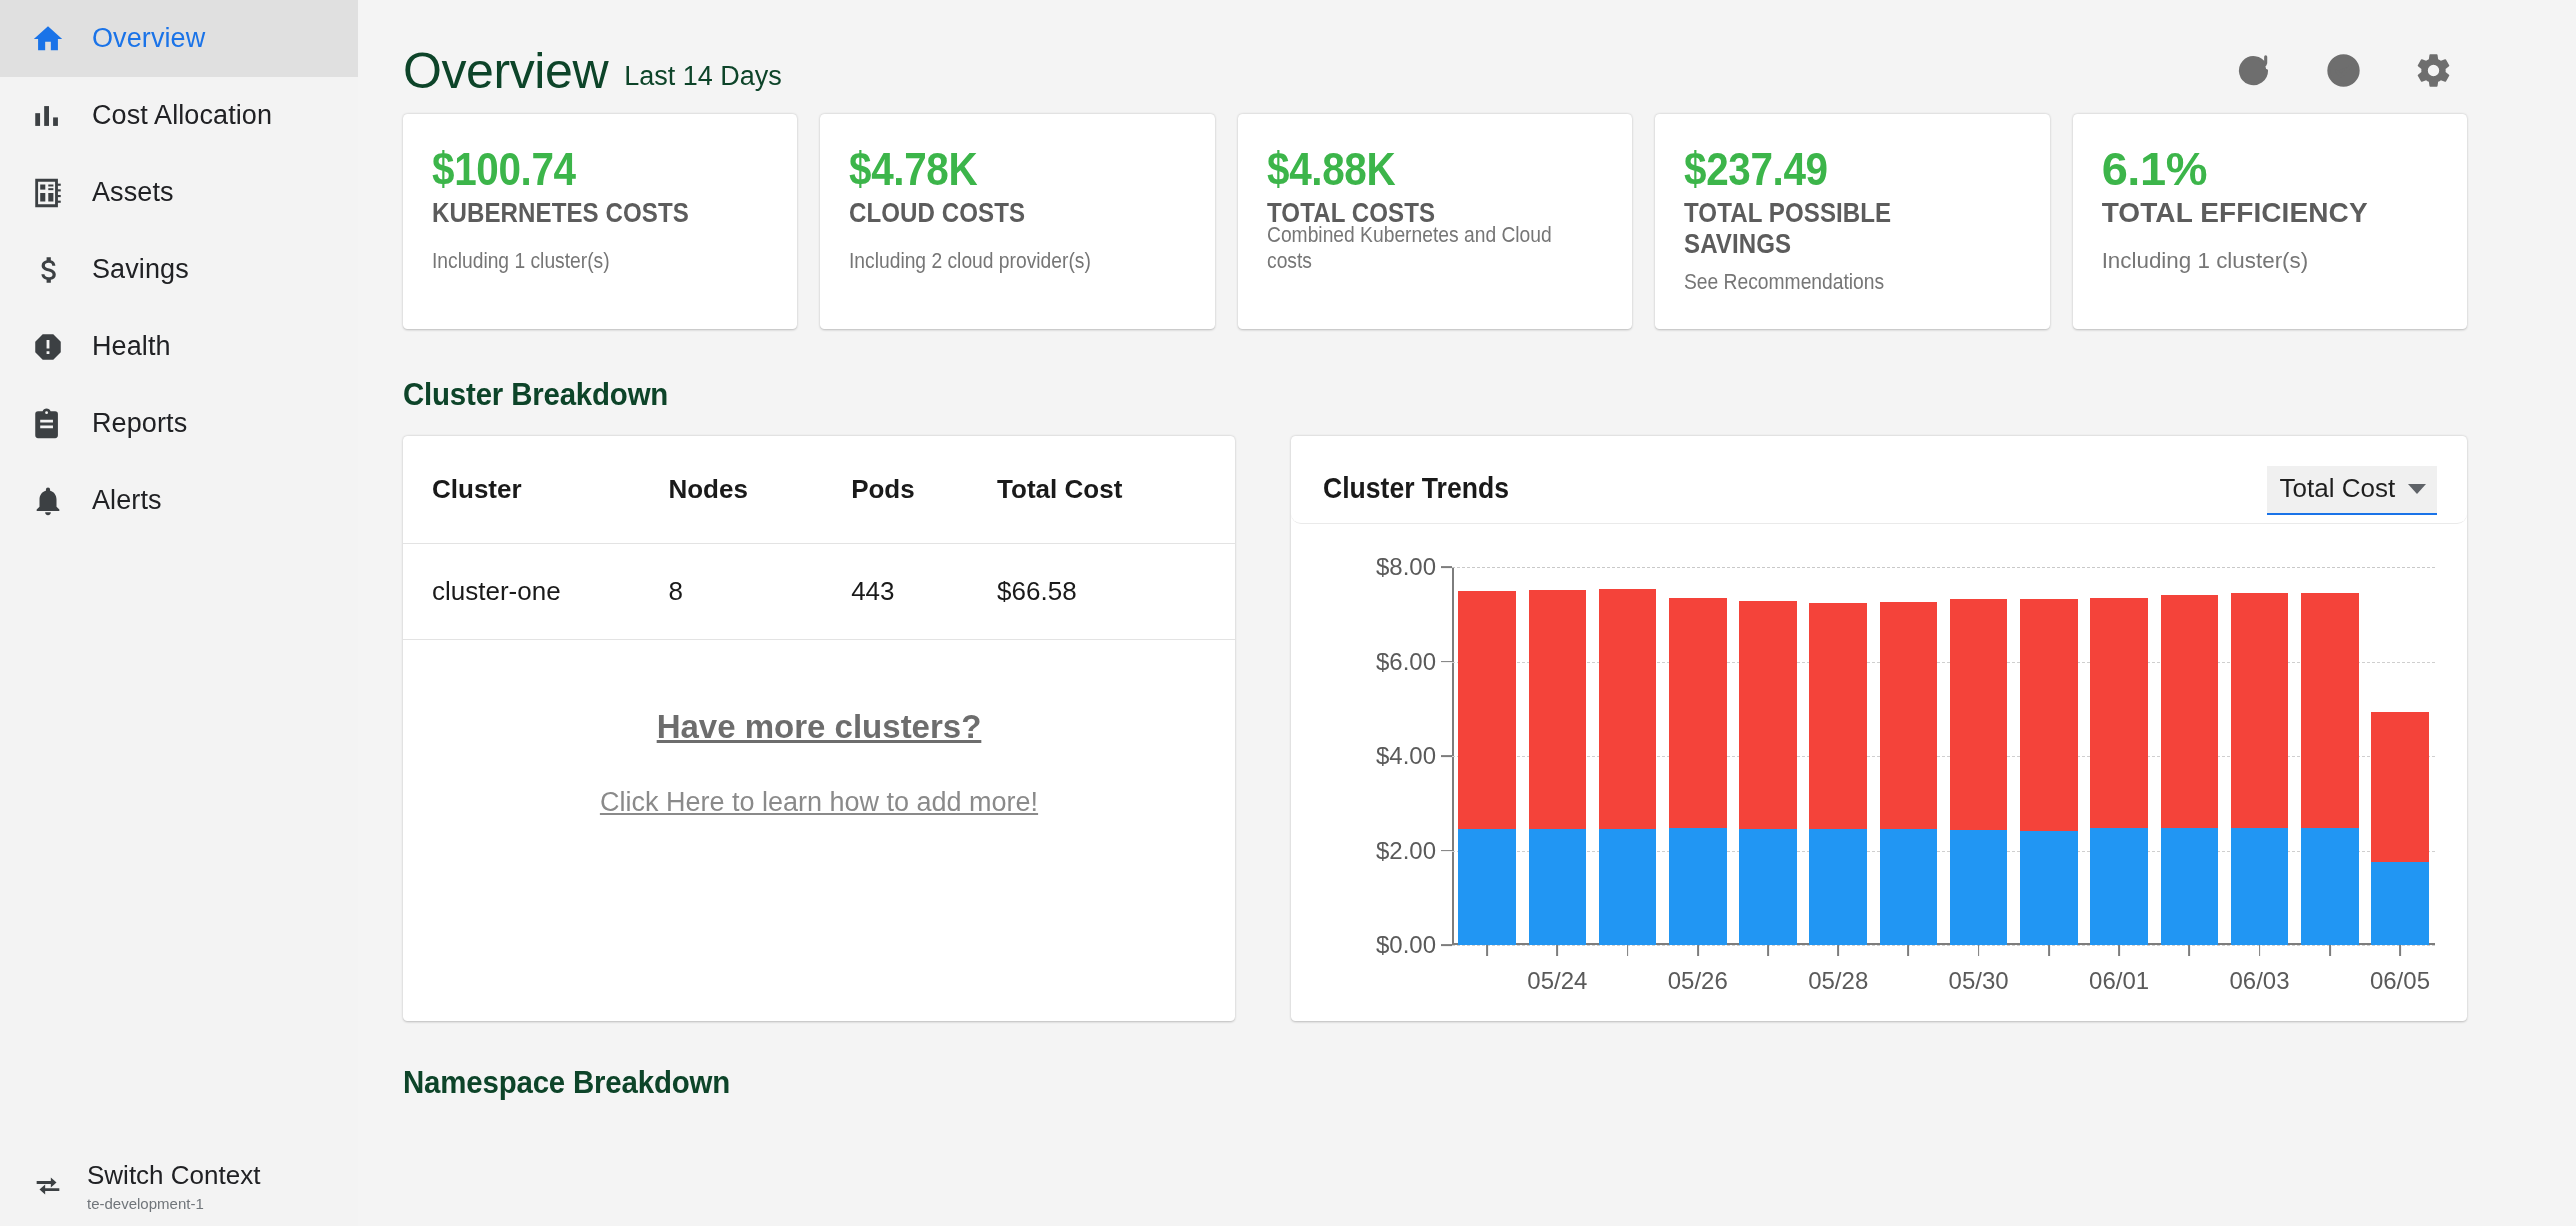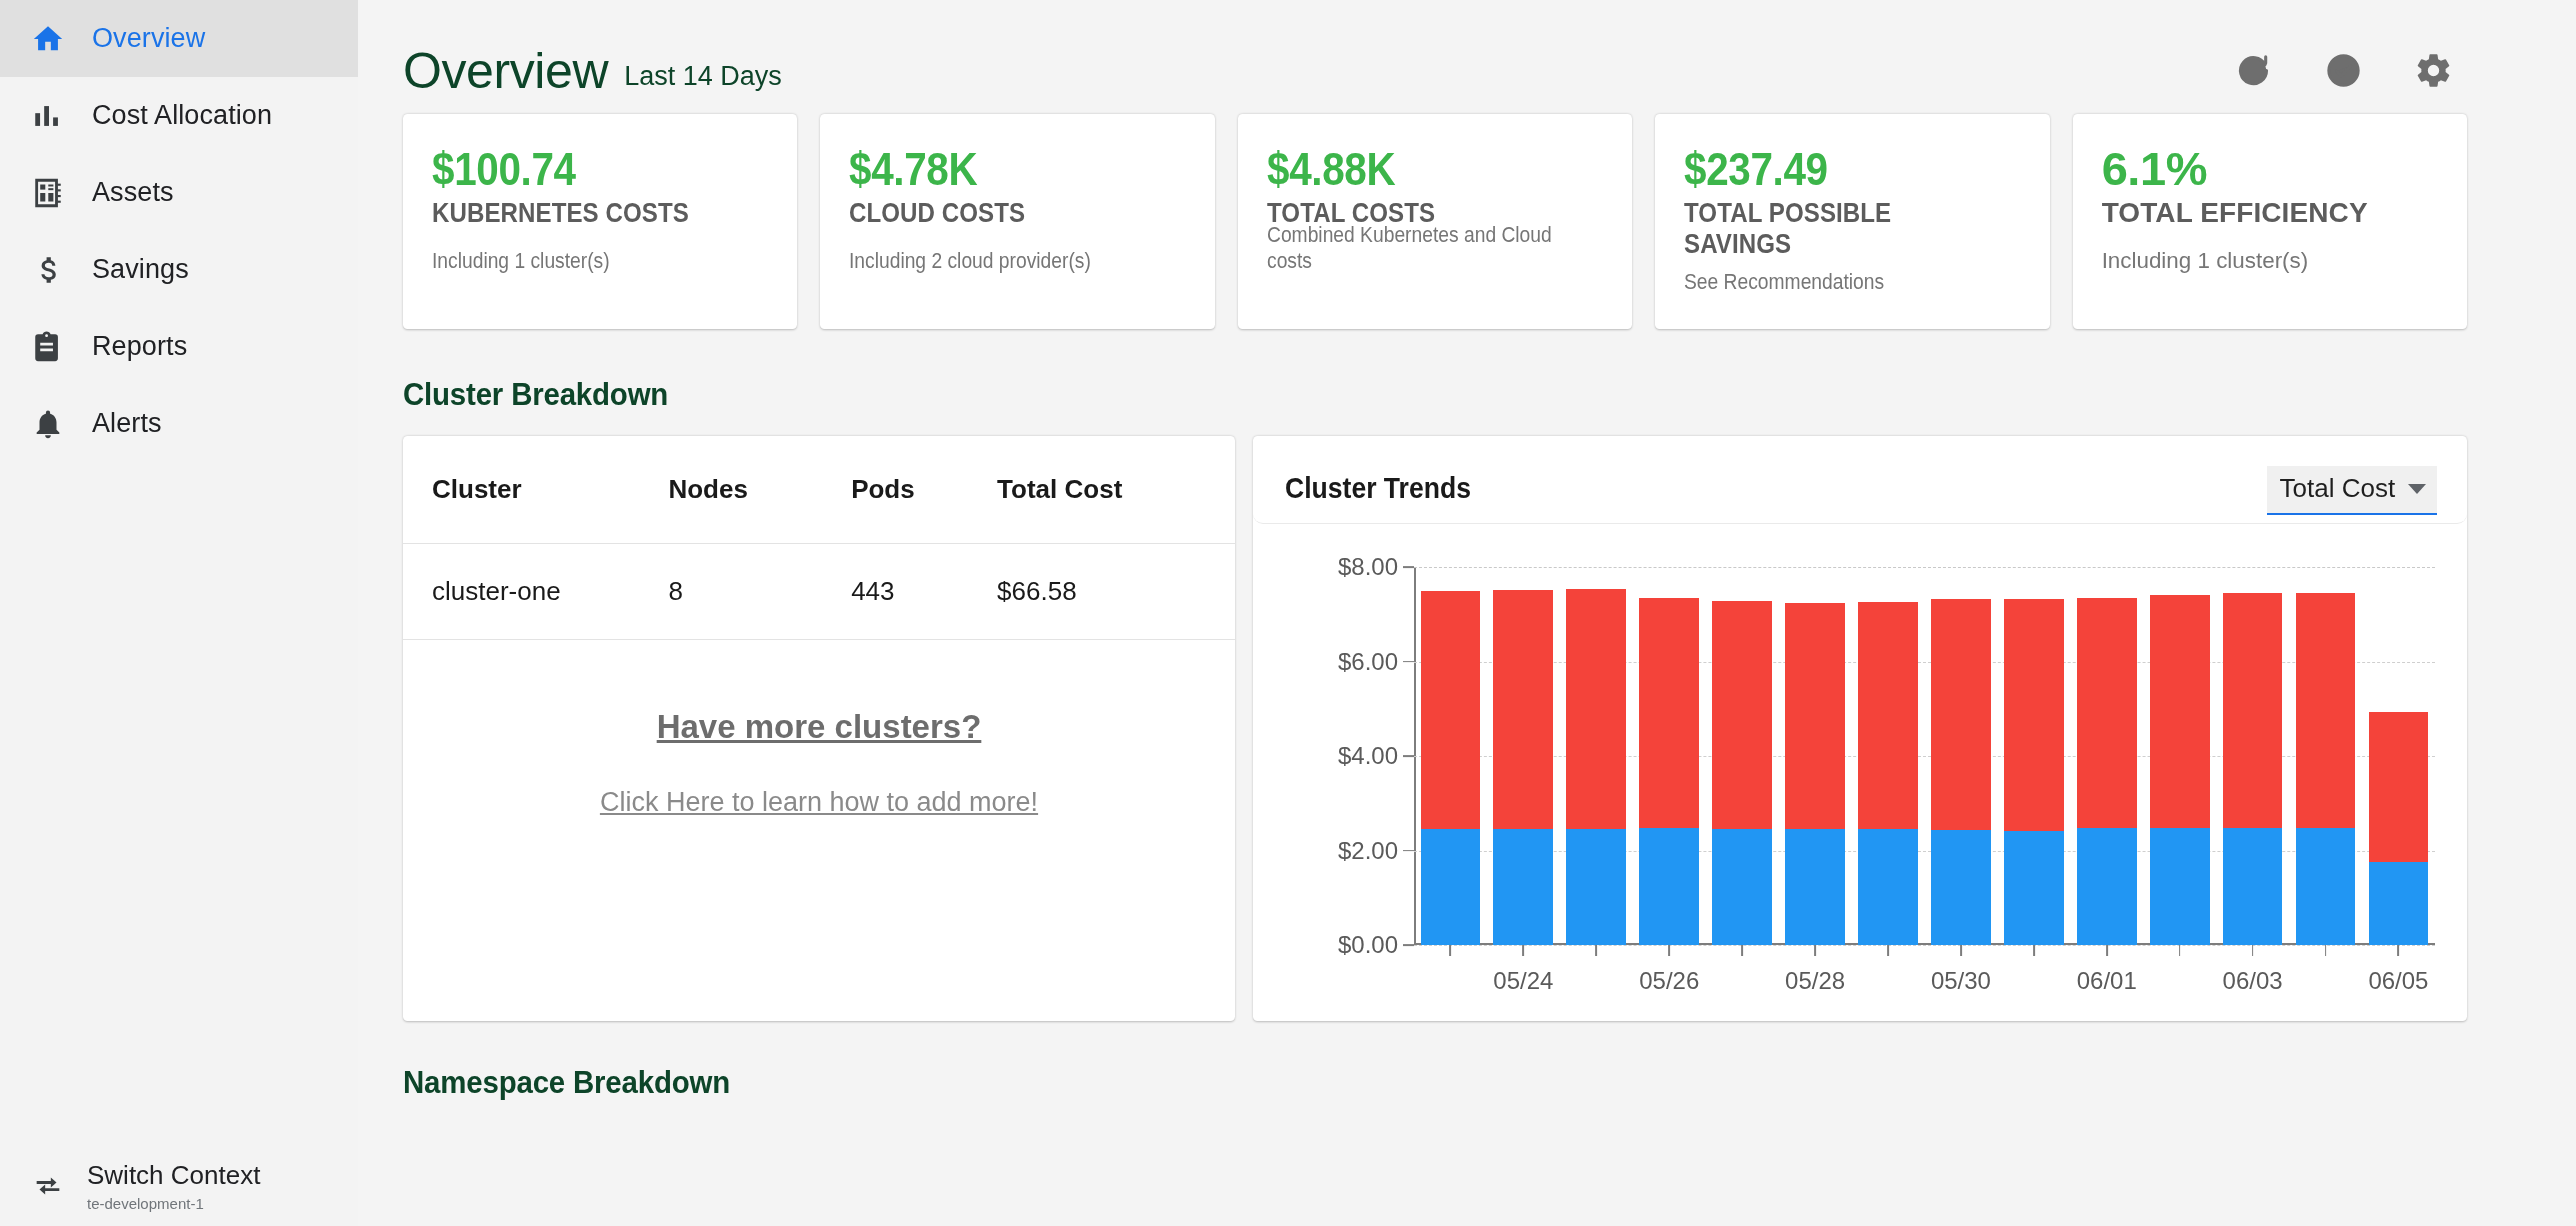--- a/index.html
+++ b/index.html
@@ -169,21 +169,21 @@
     font-weight: bold;
     color: #0d4429;
     margin-top: 47px;
     margin-bottom: 23px;
     letter-spacing: -0.2px;
     transform: scaleX(0.92);
     transform-origin: left center;
   }
 
   
-  .content-row { display: flex; gap: 18px; align-items: flex-end; }
+  .content-row { display: flex; gap: 56px; align-items: flex-end; }
   .card {
     background: #fff;
     border-radius: 4.5px;
     box-shadow: 0 0.9px 2.7px rgba(0,0,0,0.14), 0 0.9px 1.8px rgba(0,0,0,0.10);
   }
   .cluster-card { flex: 0 0 832px; height: 585px; position: relative; overflow: hidden; }
 
   table.cluster-table { width: 100%; border-collapse: collapse; table-layout: fixed; }
   table.cluster-table th {
     text-align: left;
@@ -376,20 +376,28 @@
 
       <div class="nav-item">
         <span class="nav-icon">
           <svg viewBox="0 0 24 24">
               <path d="M12.8 10.9c-2.27-.59-3-1.2-3-2.15 0-1.09 1.01-1.85 2.7-1.85 1.78 0 2.44.85 2.5 2.1h2.21c-.07-1.72-1.12-3.3-3.21-3.81V3h-3v2.16c-1.94.42-3.5 1.68-3.5 3.61 0 2.31 1.91 3.46 4.7 4.13 2.5.6 3 1.48 3 2.41 0 .69-.49 1.79-2.7 1.79-2.06 0-2.87-.92-2.98-2.1H7.32c.12 2.19 1.76 3.42 3.68 3.83V21h3v-2.15c1.95-.37 3.5-1.5 3.5-3.55 0-2.84-2.43-3.81-4.7-4.4z"></path>
             </svg>
         </span>
         <span class="nav-label">Savings</span>
       </div>
 
+      <div class="nav-item">
+        <span class="nav-icon">
+          <svg viewBox="0 0 24 24">
+              <path d="M15.73 3H8.27L3 8.27v7.46L8.27 21h7.46L21 15.73V8.27L15.73 3zM13 17h-2v-2h2v2zm0-4h-2V7h2v6z"></path>
+            </svg>
+        </span>
+        <span class="nav-label">Health</span>
+      </div>
 
       <div class="nav-item">
         <span class="nav-icon">
           <svg viewBox="0 0 24 24">
               <path d="M17 3h-3.18A3 3 0 0 0 11 1a3 3 0 0 0-2.82 2H5a2 2 0 0 0-2 2v15a2 2 0 0 0 2 2h12a2 2 0 0 0 2-2V5a2 2 0 0 0-2-2zm-6 0a1 1 0 1 1 0 2 1 1 0 0 1 0-2zM6.5 9h9v2h-9V9zm0 4h9v2h-9v-2z"></path>
             </svg>
         </span>
         <span class="nav-label">Reports</span>
       </div>
 

